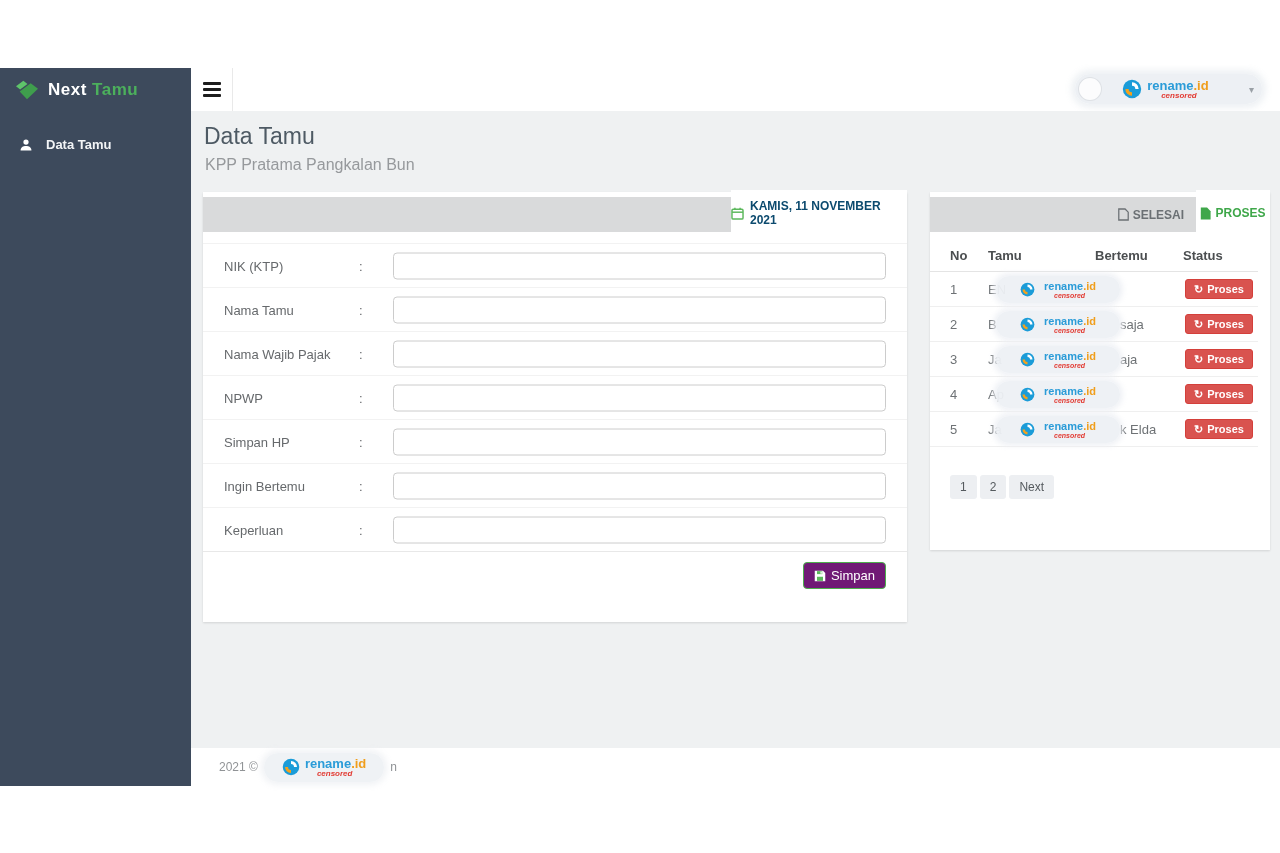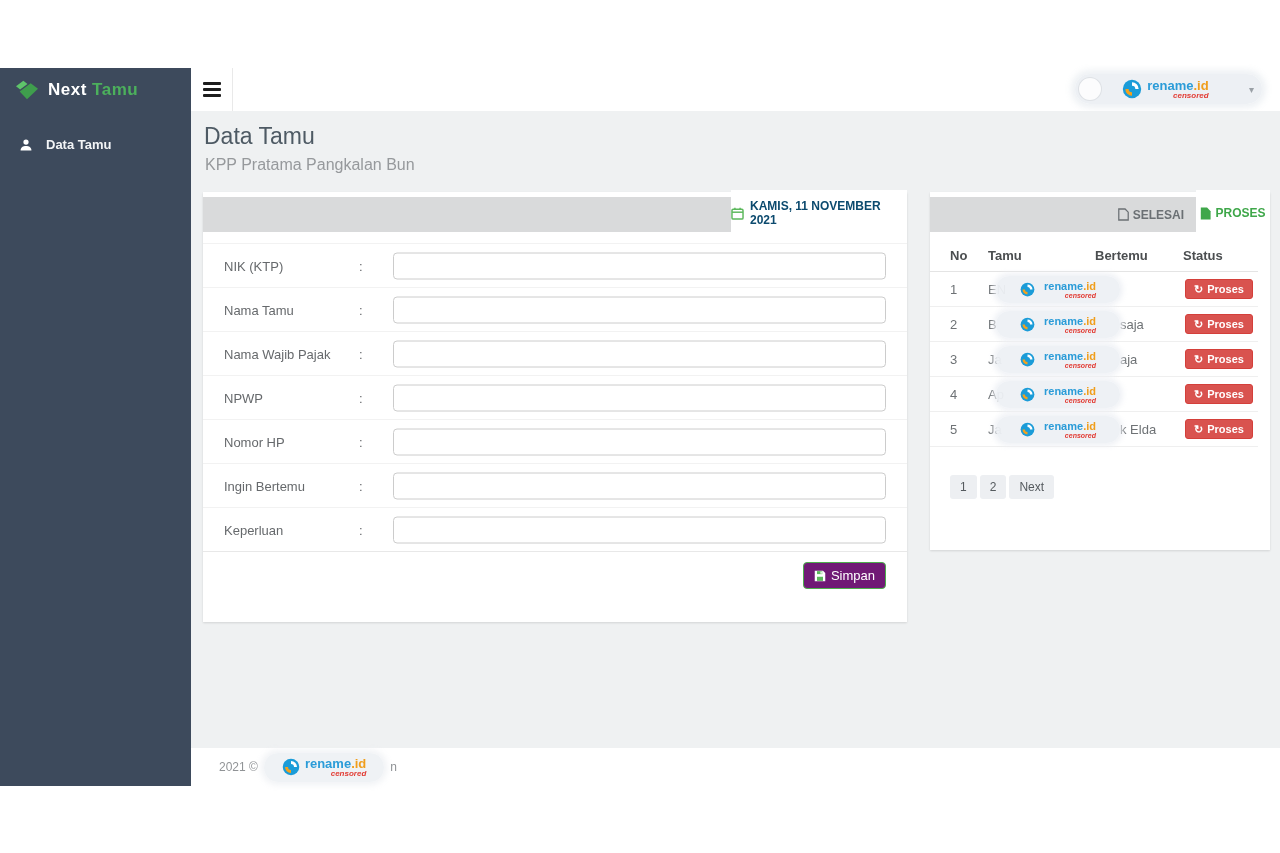--- a/index.html
+++ b/index.html
@@ -27,21 +27,21 @@
     display:flex; align-items:center; padding:0 8px 0 3px; }
   .avatar-ghost { width:24px; height:24px; border-radius:50%;
     background:rgba(255,255,255,0.8); border:1px solid rgba(210,214,220,0.7); flex:0 0 auto; }
   .caret { margin-left:auto; color:#9aa0a6; font-size:10px; }
 
   
   .censor { display:flex; align-items:center; gap:5px; }
   .censor-text { display:flex; flex-direction:column; line-height:1; }
   .censor-brand { font-weight:bold; }
   .cb-a { color:#2b9cd8; } .cb-b { color:#f09e1c; }
-  .censor-label { color:#e23b33; font-style:italic; font-weight:bold;text-align:right; }
+  .censor-label { color:#e23b33; font-style:italic; font-weight:bold; }
   .uc .censor-brand { font-size:13px; } .uc .censor-label { font-size:8px; margin-left:14px; }
 
   
   .content { position:absolute; left:191px; top:43px; width:1089px; height:637px; background:#eff1f2; }
   .page-title { position:absolute; left:13px; top:12px; font-size:23px; color:#4e5a64; font-weight:normal; }
   .page-sub { position:absolute; left:14px; top:45px; font-size:16px; color:#96999c; }
 
   .card { position:absolute; background:#ffffff; box-shadow:0 1px 2px rgba(0,0,0,0.12); }
   .card-form { left:12px; top:81px; width:704px; height:430px; }
   .card-list { left:739px; top:81px; width:340px; height:358px; }
@@ -185,21 +185,21 @@
           <span class="flabel">Nama Wajib Pajak</span>
           <span class="fcolon">:</span>
           <input class="finput" type="text" style="">
         </div>
         <div class="frow">
           <span class="flabel">NPWP</span>
           <span class="fcolon">:</span>
           <input class="finput" type="text" style="">
         </div>
         <div class="frow">
-          <span class="flabel">Nomor HP</span>
+          <span class="flabel">Simpan HP</span>
           <span class="fcolon">:</span>
           <input class="finput" type="text" style="">
         </div>
         <div class="frow">
           <span class="flabel">Ingin Bertemu</span>
           <span class="fcolon">:</span>
           <input class="finput" type="text" style="">
         </div>
         <div class="frow">
           <span class="flabel">Keperluan</span>

